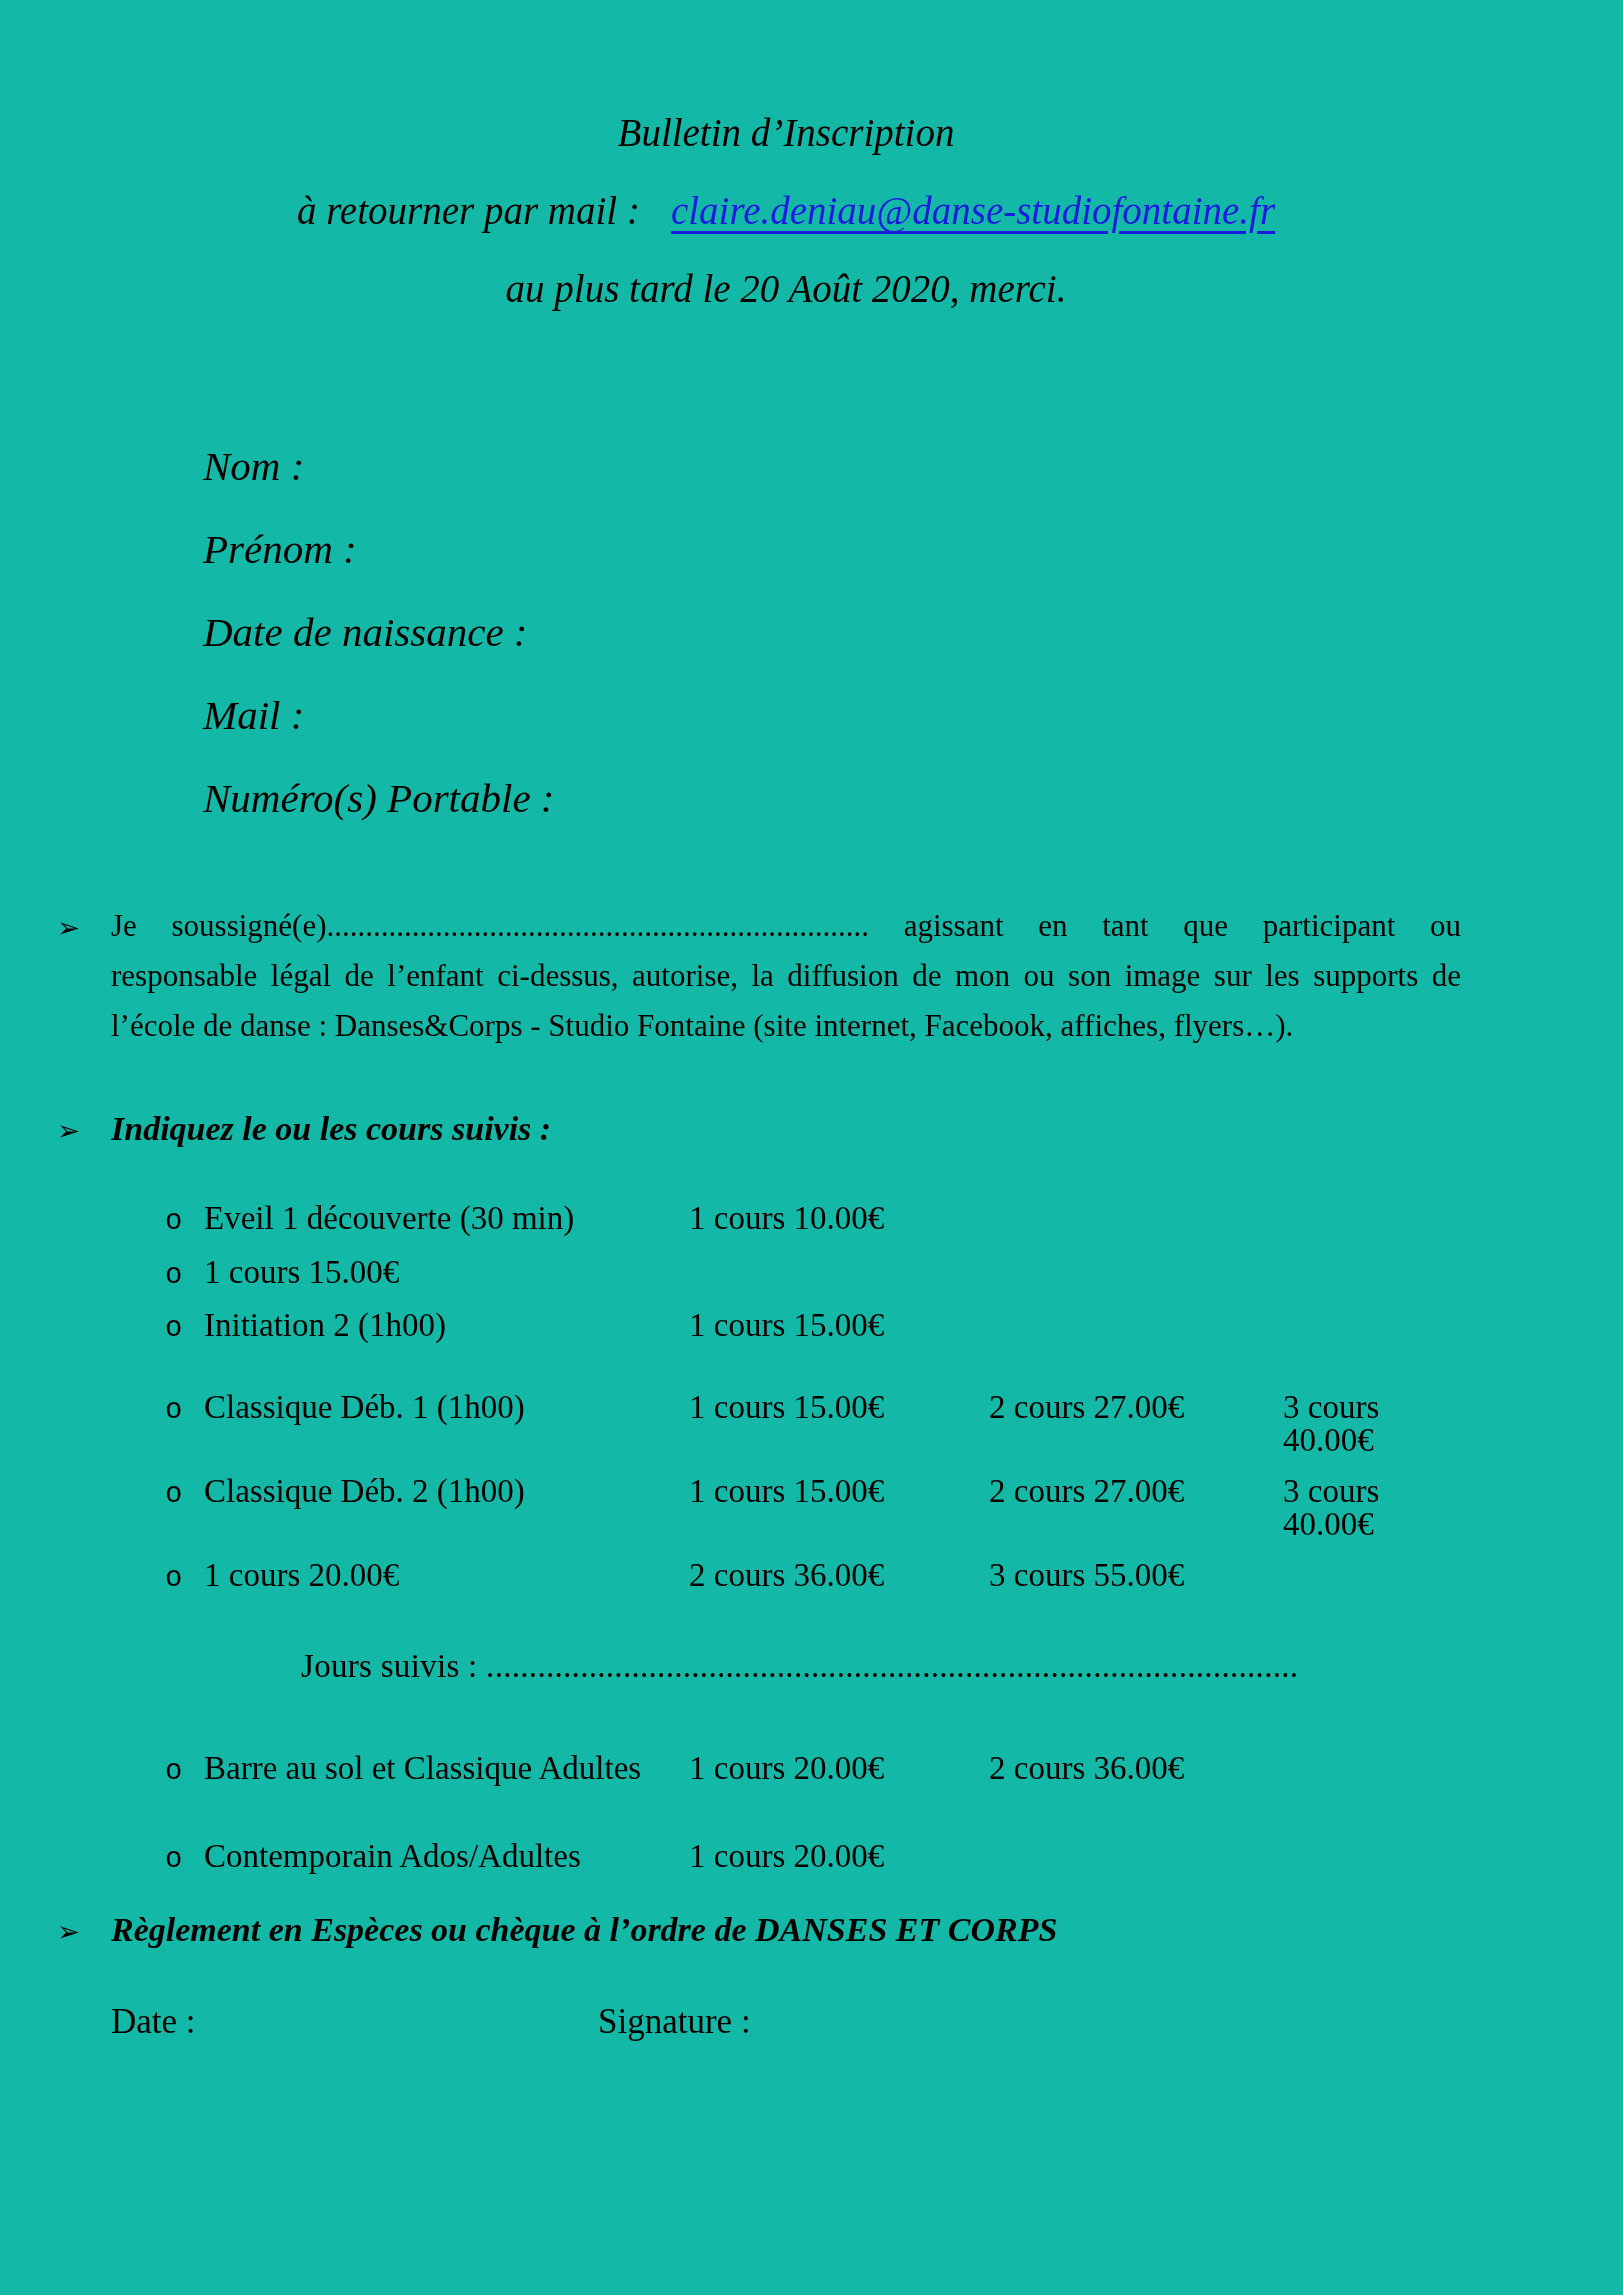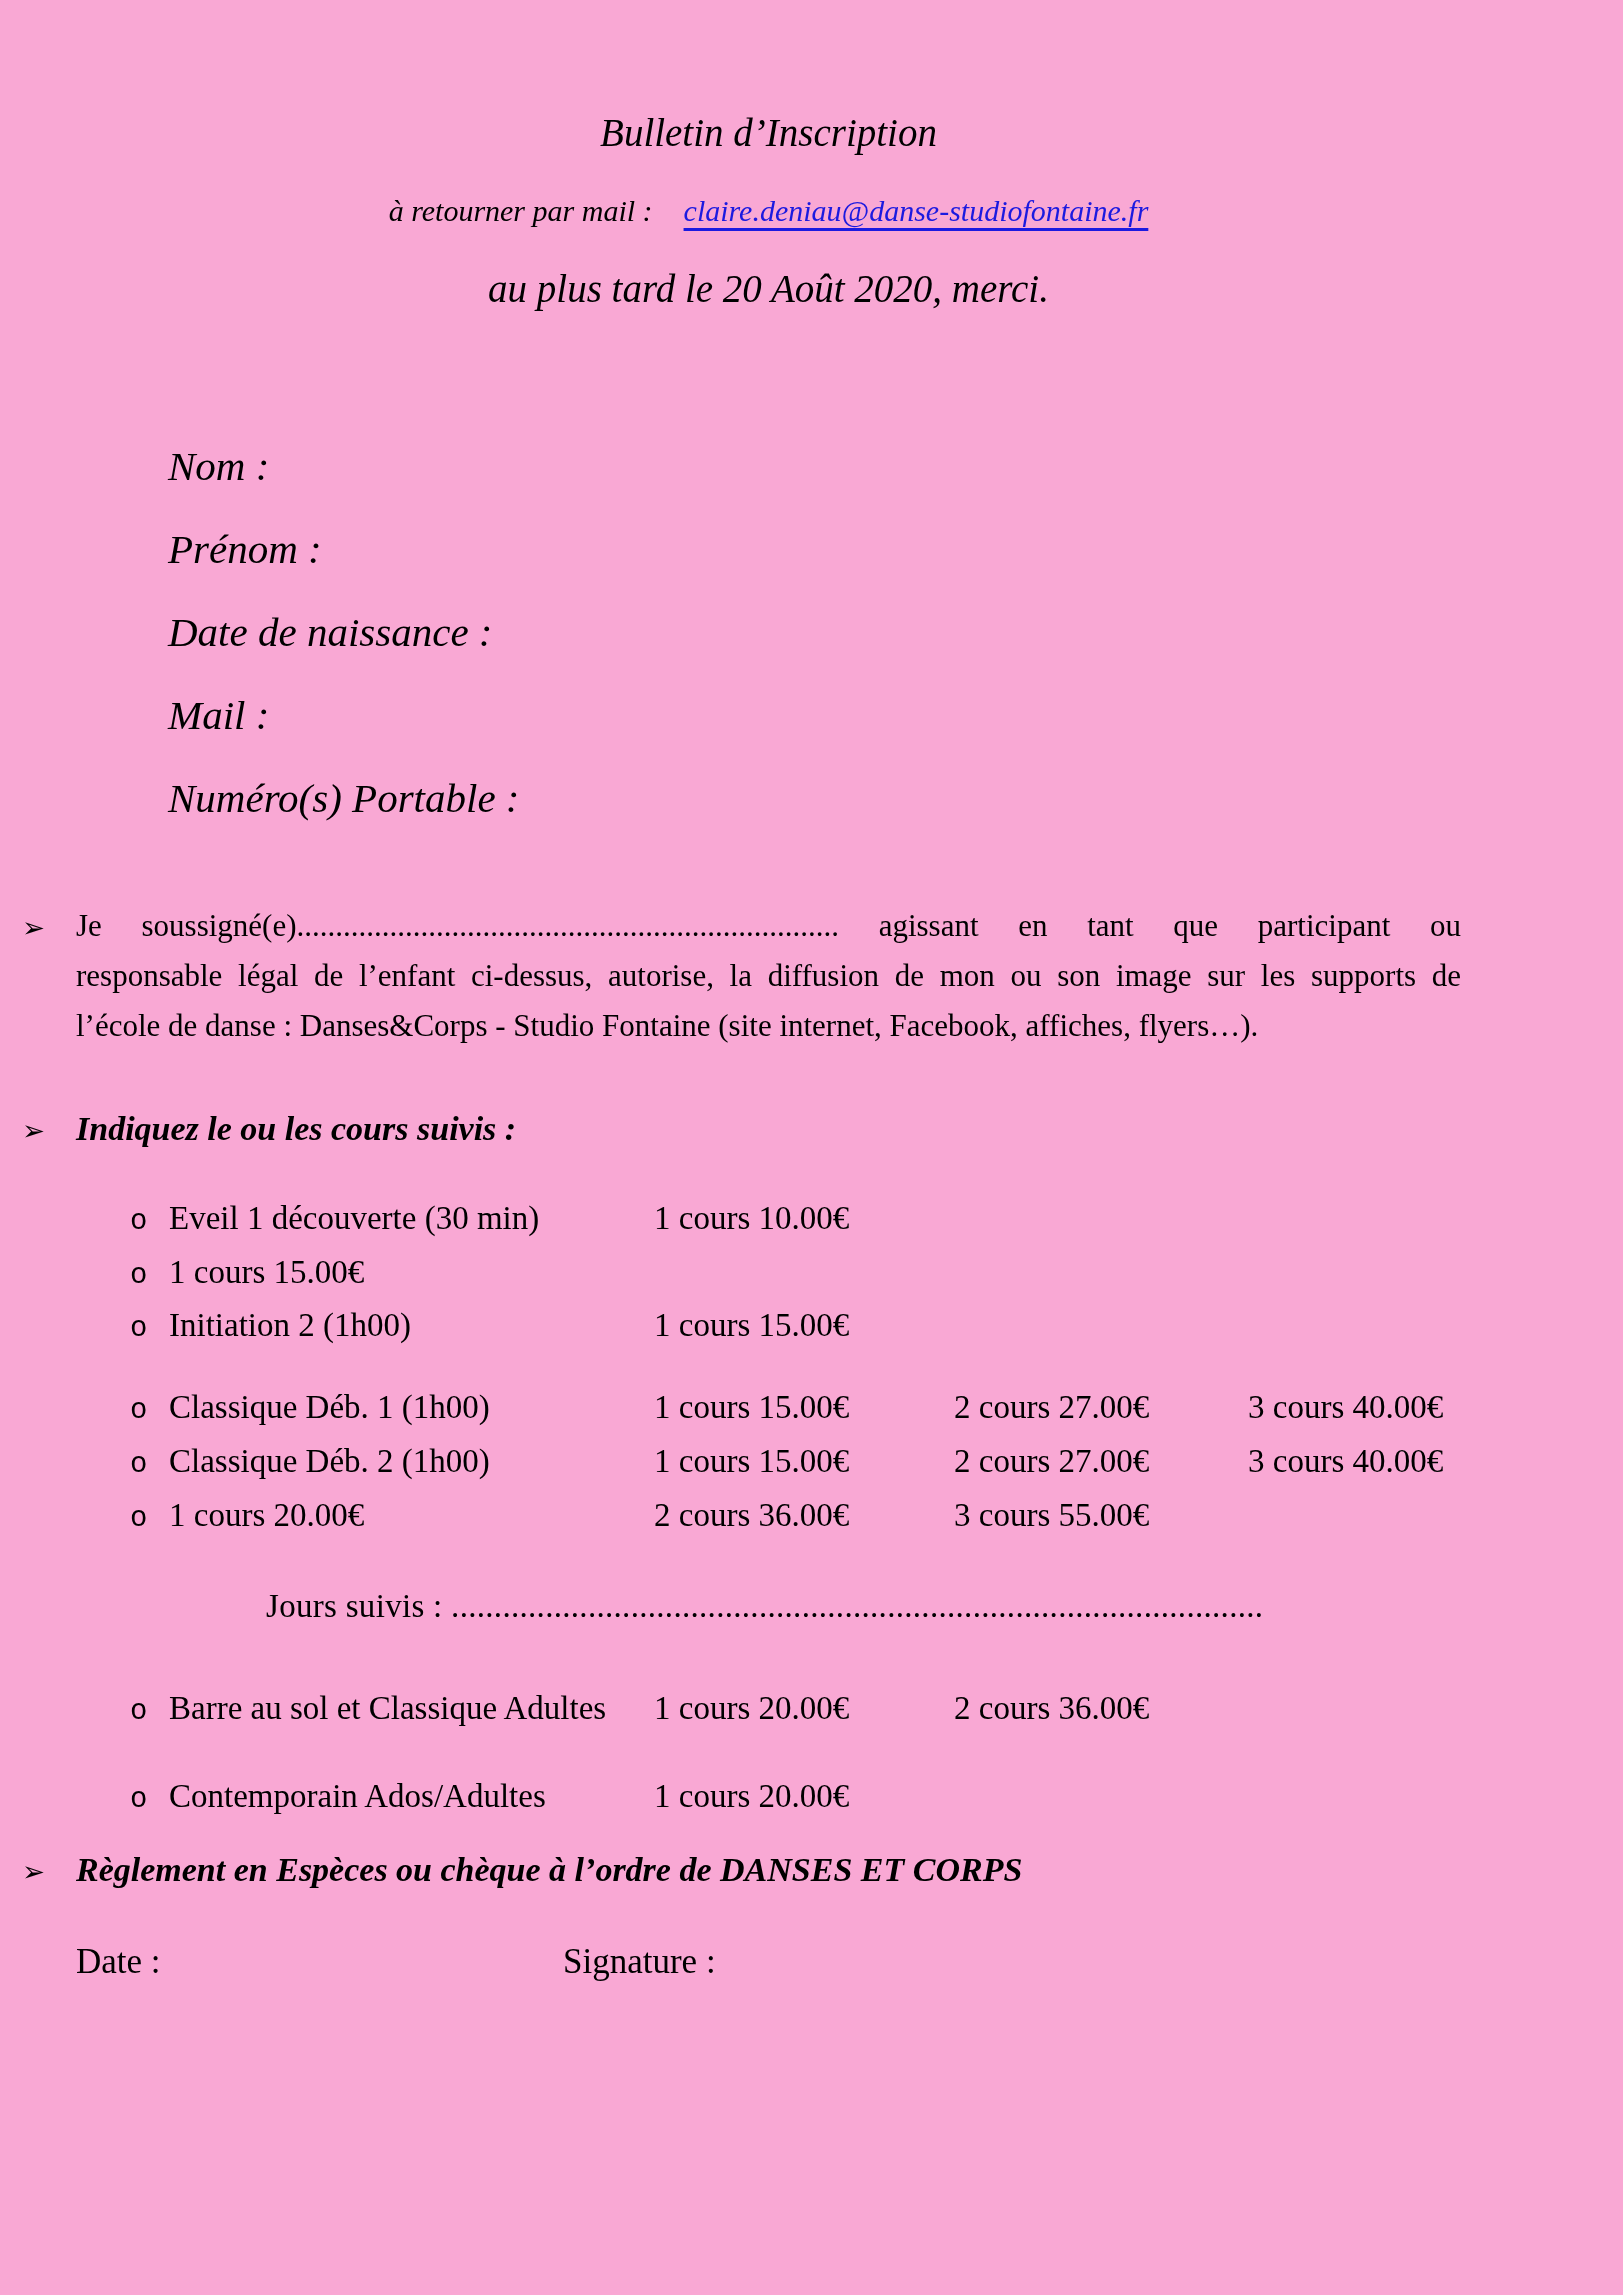--- a/index.html
+++ b/index.html
@@ -1,39 +1,39 @@
 <!DOCTYPE html>
 <html style="font-size:10.5px"><head>
 <meta charset="utf-8">
 <style>
   html, body { margin: 0; padding: 0; background: #ffffff; }
   .page {
     position: relative;
     width: 1623px;
     height: 2295px;
     box-sizing: border-box;
-    padding: 111px 162px 0 76px;
-    background: #f9a8d4;
+    padding: 111px 162px 0 111px;
+    background: #14b8a6;
     font-family: "Liberation Serif", serif;
     color: #000000;
     overflow: hidden;
   }
 
   
   .doc-title {
     text-align: center;
     font-style: italic;
     font-size: 39px;
     line-height: 44px;
     margin-bottom: 34px;
   }
   .mail-line {
     text-align: center;
     font-style: italic;
-    font-size: 30px;
+    font-size: 39px;
     line-height: 44px;
     margin-bottom: 34px;
     white-space: nowrap;
   }
   .mail-link {
     color: #1b1ae0;
     text-decoration: underline;
     text-decoration-color: #1b1ae0;
     text-underline-offset: 6.5px;
     margin-left: 31px;

